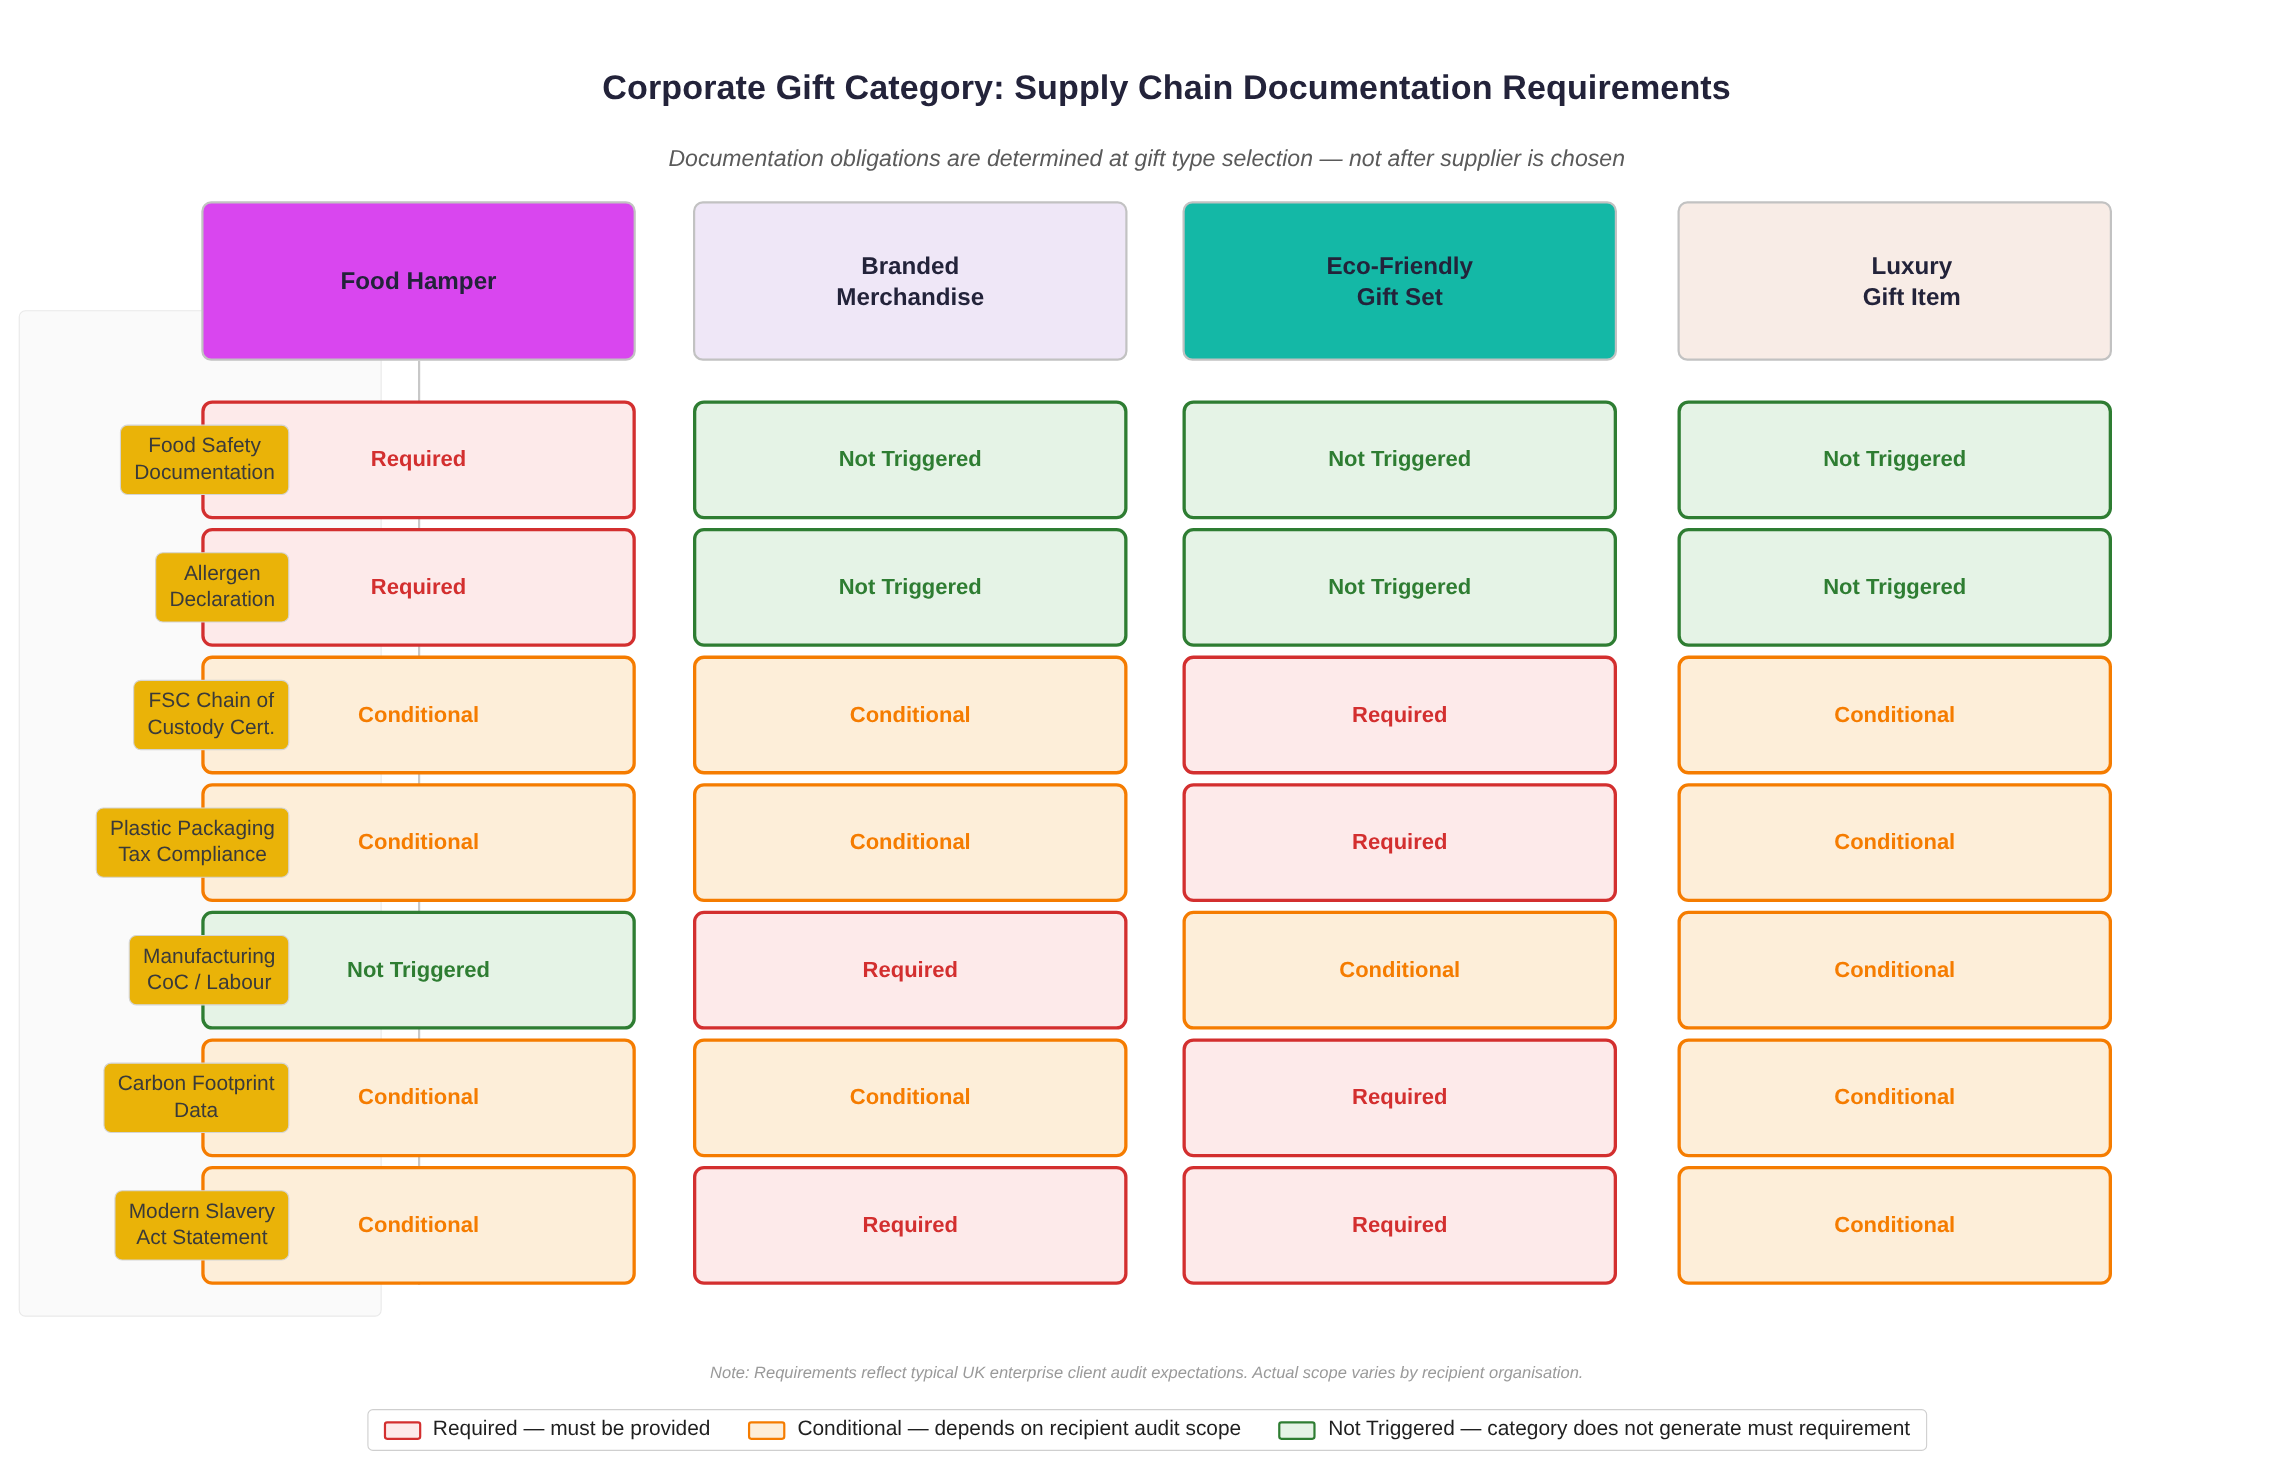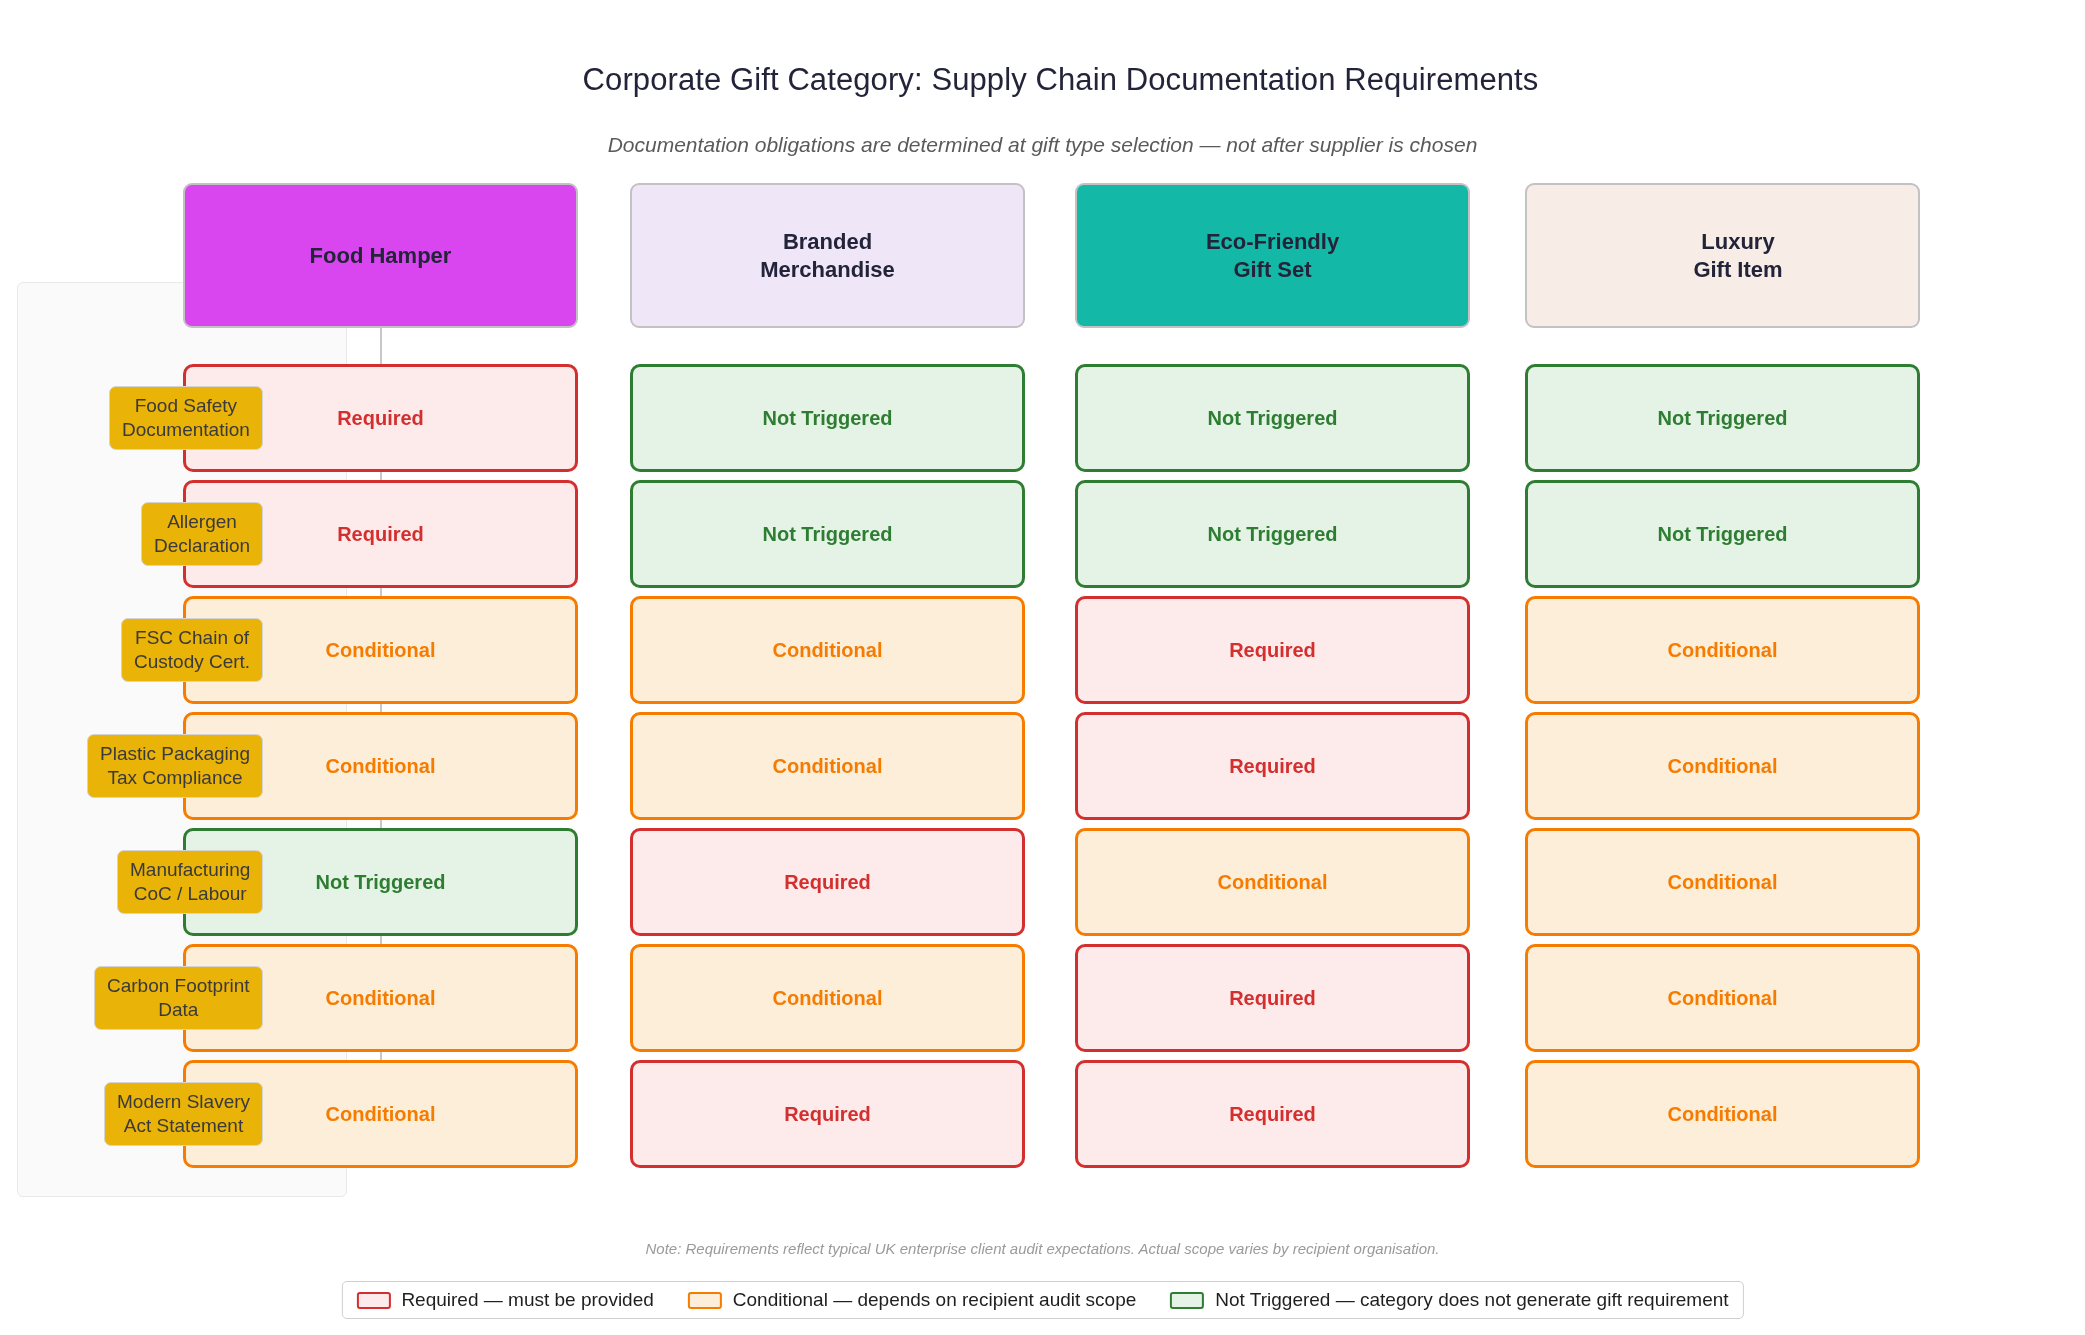--- a/index.html
+++ b/index.html
@@ -37,21 +37,21 @@
   }
 
   
   .page-title {
     position: absolute;
     left: 0;
     right: 0;
     top: 62px;
     text-align: center;
     font-size: 31px;
-    font-weight: normal;
+    font-weight: bold;
     letter-spacing: 0.1px;
     color: #23233a;
     padding-left: 36px;
   }
   .page-subtitle {
     position: absolute;
     left: 0;
     right: 0;
     top: 133px;
     text-align: center;
@@ -323,17 +323,17 @@
       <div class="legend-item">
         <span class="swatch required"></span>
         <span>Required — must be provided</span>
       </div>
       <div class="legend-item">
         <span class="swatch conditional"></span>
         <span>Conditional — depends on recipient audit scope</span>
       </div>
       <div class="legend-item">
         <span class="swatch not-triggered"></span>
-        <span>Not Triggered — category does not generate gift requirement</span>
+        <span>Not Triggered — category does not generate must requirement</span>
       </div>
     </div>
 
 </div>
 
 </body></html>

